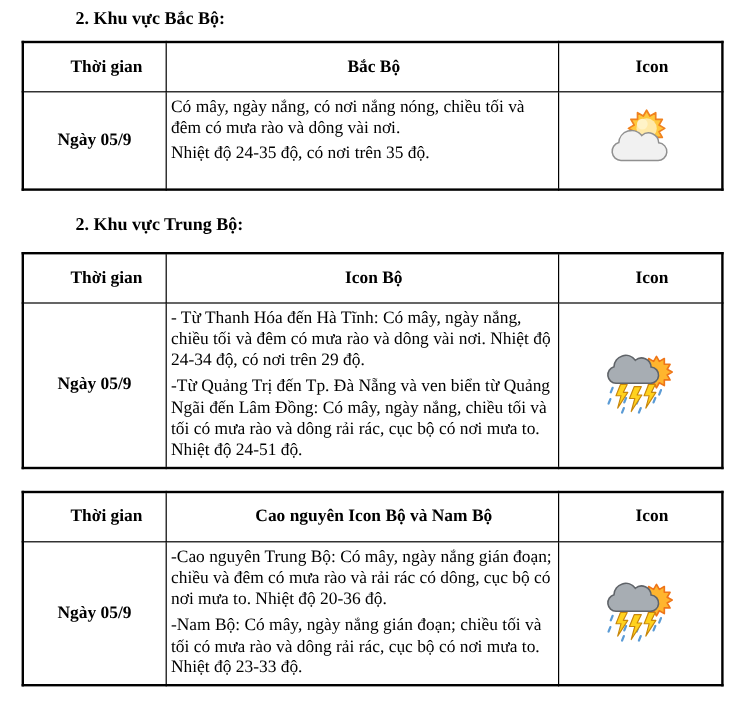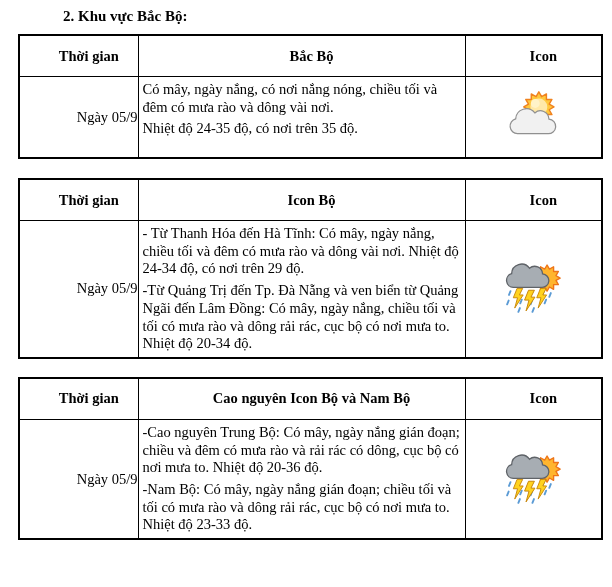--- a/index.html
+++ b/index.html
@@ -34,22 +34,22 @@
     padding:0;
   }
   table.forecast th{
     font-weight:bold;
     text-align:center;
     height:40px;
     vertical-align:middle;
     padding-left:20px;
   }
   td.time-cell{
-    font-weight:normal;
-    text-align:right;
+    font-weight:bold;
+    text-align:center;
     vertical-align:middle;
   }
   td.forecast-cell{
     vertical-align:top;
     text-align:left;
     padding:3px 5px 2px 5px;
     line-height:17.7px;
   }
   td.forecast-cell p{margin:4px;}
   td.icon-cell{
@@ -111,37 +111,38 @@
             <circle cx="34" cy="15" r="5" fill="#FFF3C8"></circle>
             <path d="M14,49 a8.5,8.5 0 0 1 -2,-16.7 a12,12 0 0 1 21.5,-6.6 a9.5,9.5 0 0 1 15.8,6.8 a8.2,8.2 0 0 1 -1.3,16.5 z" fill="#F1F1F1" stroke="#909090" stroke-width="1.4"></path>
           </svg>
           
         </span>
       </td>
     </tr>
   </tbody>
     </table>
 
+  <div class="section-heading h2">2. Khu vực Trung Bộ:</div>
   <table class="forecast tbl-2">
     <colgroup>
         <col style="width:119px">
         <col style="width:327px">
         <col style="width:137px">
       </colgroup>
     <tbody>
         <tr>
       <th>Thời gian</th>
       <th>Icon Bộ</th>
       <th>Icon</th>
     </tr>
     <tr class="row-2">
       <td class="time-cell">Ngày 05/9</td>
       <td class="forecast-cell">
         <p>- Từ Thanh Hóa đến Hà Tĩnh: Có mây, ngày nắng, chiều tối và đêm có mưa rào và dông vài nơi. Nhiệt độ 24-34 độ, có nơi trên 29 độ.</p>
-        <p>-Từ Quảng Trị đến Tp. Đà Nẵng và ven biển từ Quảng Ngãi đến Lâm Đồng: Có mây, ngày nắng, chiều tối và tối có mưa rào và dông rải rác, cục bộ có nơi mưa to. Nhiệt độ 20-34 độ.</p>
+        <p>-Từ Quảng Trị đến Tp. Đà Nẵng và ven biển từ Quảng Ngãi đến Lâm Đồng: Có mây, ngày nắng, chiều tối và tối có mưa rào và dông rải rác, cục bộ có nơi mưa to. Nhiệt độ 24-51 độ.</p>
       </td>
       <td class="icon-cell">
         <span class="icon-stack show-storm-rain-lightning">
           
           <svg class="ic ic-storm-rain-lightning" viewBox="0 0 64 60" width="60" height="57">
             <g transform="translate(47,21) scale(0.82) translate(-38,-19)">
               <use href="#sym-star" xlink:href="#sym-star" fill="#FFB52E" stroke="#EE7518" stroke-width="1.8"></use>
             </g>
             <path d="M11,31 a7.5,7.5 0 0 1 -1.8,-14.7 a10.5,10.5 0 0 1 19,-5.8 a8.5,8.5 0 0 1 14,6 a7.2,7.2 0 0 1 -1.2,14.5 z" fill="#A7ADB3" stroke="#5F6368" stroke-width="1.4"></path>
             <path d="M8,35 l-1.6,4 M6,45 l-1.6,4 M20,44 l-1.6,4 M18,53 l-1.6,4 M31,45 l-1.6,4 M33,53 l-1.6,4 M44,34 l-1.6,4 M46,44 l-1.6,4 M51,37 l-1.6,4" stroke="#5B9BD5" stroke-width="2" fill="none" stroke-linecap="round"></path>

